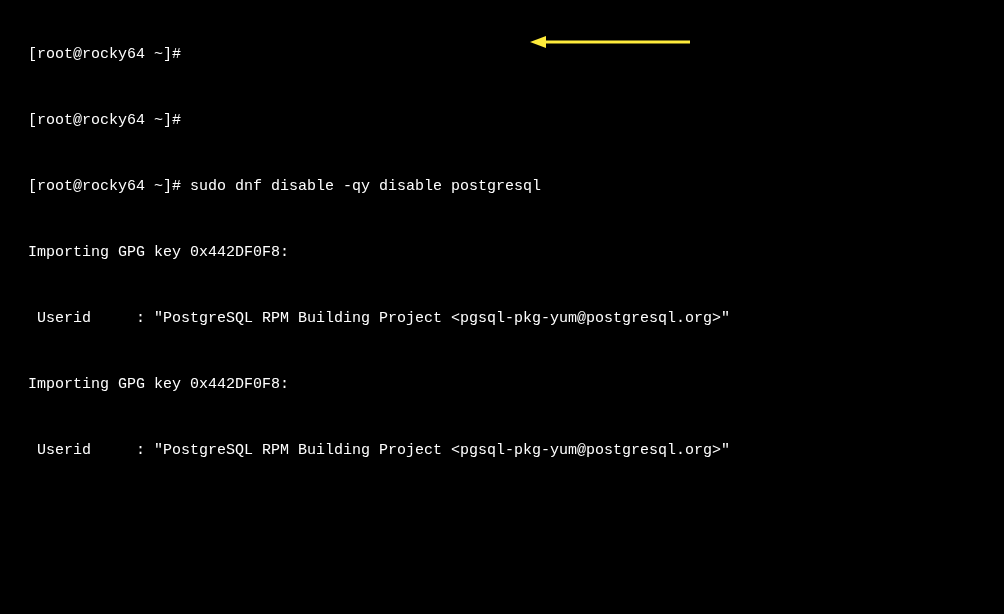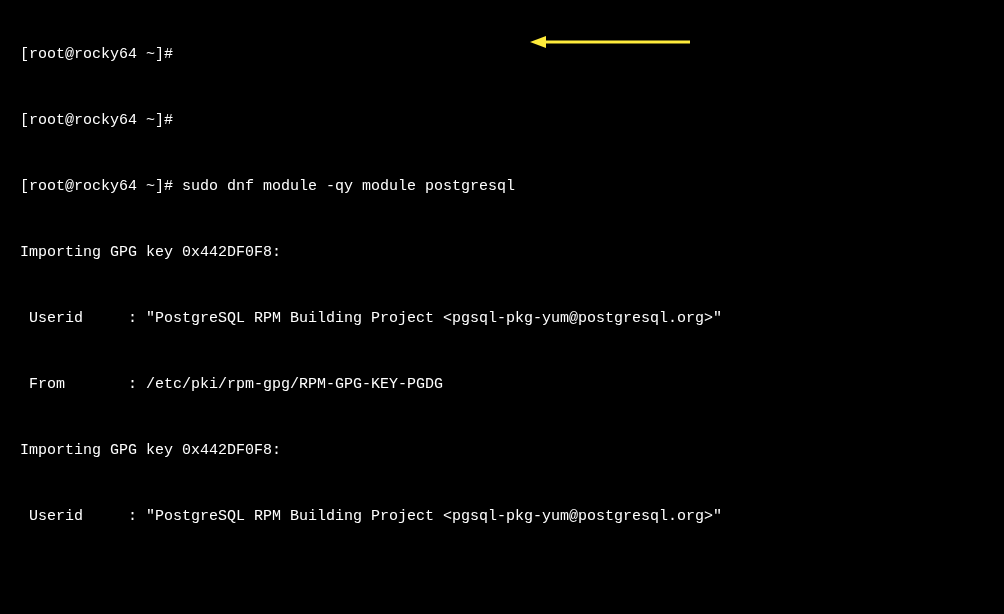--- a/index.html
+++ b/index.html
@@ -19,40 +19,40 @@
       overflow: hidden;
       position: relative;
     }
     .terminal {
       padding: 0 20px 0 20px;
       white-space: pre;
     }
     .line {
       white-space: pre;
       min-height: 22px;
+      margin-left: 8px;
     }
     .arrow {
       position: absolute;
       left: 530px;
       top: 35px;
     }
     .arrow-svg {
       display: block;
     }
   </style>
 </head>
 <body>
 
 <div class="terminal">
   <div class="line" style="height:8px; overflow:hidden; position:relative;"><span style="position:absolute; bottom:0;">[root@rocky64 ~]#</span></div>
   <div class="line">[root@rocky64 ~]#</div>
-  <div class="line">[root@rocky64 ~]# sudo dnf module -qy module postgresql</div>
+  <div class="line">[root@rocky64 ~]# sudo dnf disable -qy disable postgresql</div>
   <div class="line">Importing GPG key 0x442DF0F8:</div>
   <div class="line"> Userid     : "PostgreSQL RPM Building Project &lt;pgsql-pkg-yum@postgresql.org&gt;"</div>
-  <div class="line"> From       : /etc/pki/rpm-gpg/RPM-GPG-KEY-PGDG</div>
   <div class="line">Importing GPG key 0x442DF0F8:</div>
   <div class="line"> Userid     : "PostgreSQL RPM Building Project &lt;pgsql-pkg-yum@postgresql.org&gt;"</div>
   
   
   
   
   
   
   
   

